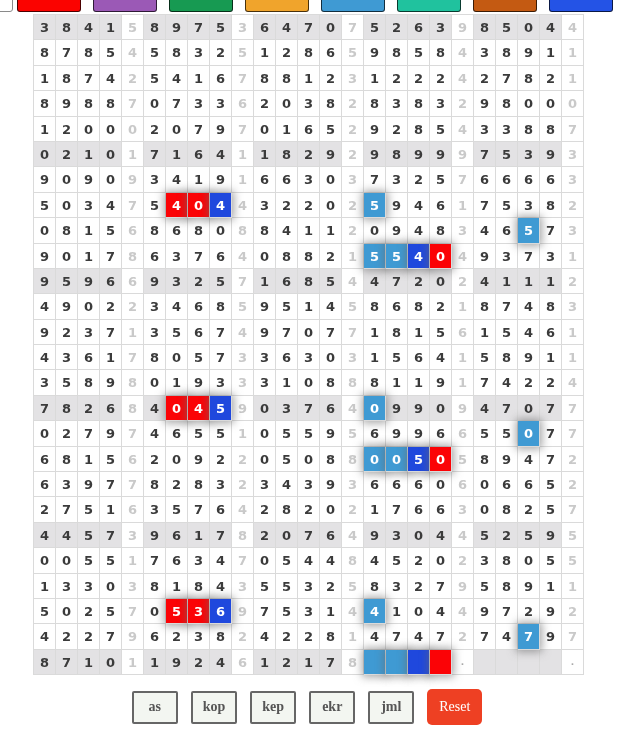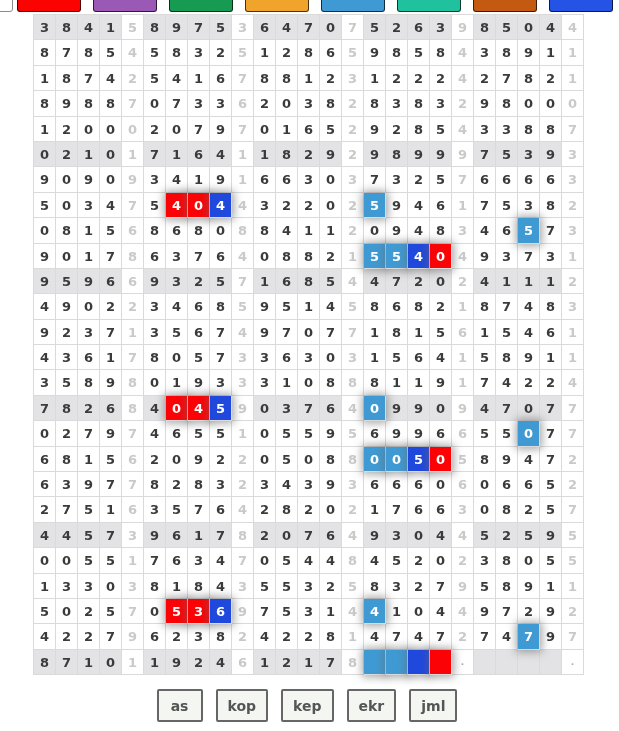--- a/index.html
+++ b/index.html
@@ -22,21 +22,21 @@
         background:#fff;overflow:hidden;}
   .cell.sum{color:#c9c9c9;}
   .cell.shade{background:#e3e2e4;}
   .cell.hl-r{background:#fb0306;color:#fff;}
   .cell.hl-b{background:#1f48dd;color:#fff;}
   .cell.hl-l{background:#3f9ad3;color:#fff;}
   .cell.glow{position:relative;z-index:2;box-shadow:0 0 9px 2px rgba(105,105,105,.6);}
   .cell.dot{color:#a9a9a9;font-size:9px;}
   
   .toolbar{position:absolute;top:689px;left:0;width:614px;display:flex;
-           justify-content:center;align-items:center;gap:13px;}
+           justify-content:center;align-items:center;gap:13px;font-family:Liberation Serif, serif;}
   .tool-btn{box-sizing:border-box;min-width:46px;height:33px;background:#f3f6f1;
             border:2px solid #666;border-radius:2px;color:#555;font-weight:bold;
             font-size:14px;padding:0 10px;font-family:inherit;cursor:pointer;}
   .reset-btn{height:36px;background:#ee4023;border:none;border-radius:5px;color:#fff;
             font-size:14px;padding:0 12px;font-family:inherit;cursor:pointer;}
 </style>
 </head>
 <body>
 
 <div class="tabs-strip">
@@ -706,13 +706,14 @@
     <div class="cell dot sum">.</div>
   </div>
 
 <div class="toolbar">
 
   <button class="tool-btn">as</button>
     <button class="tool-btn">kop</button>
     <button class="tool-btn">kep</button>
     <button class="tool-btn">ekr</button>
     <button class="tool-btn">jml</button>
+    <button class="reset-btn" style="background: rgb(238, 64, 35);">Reset</button>
 </div>
 
 </body></html>

